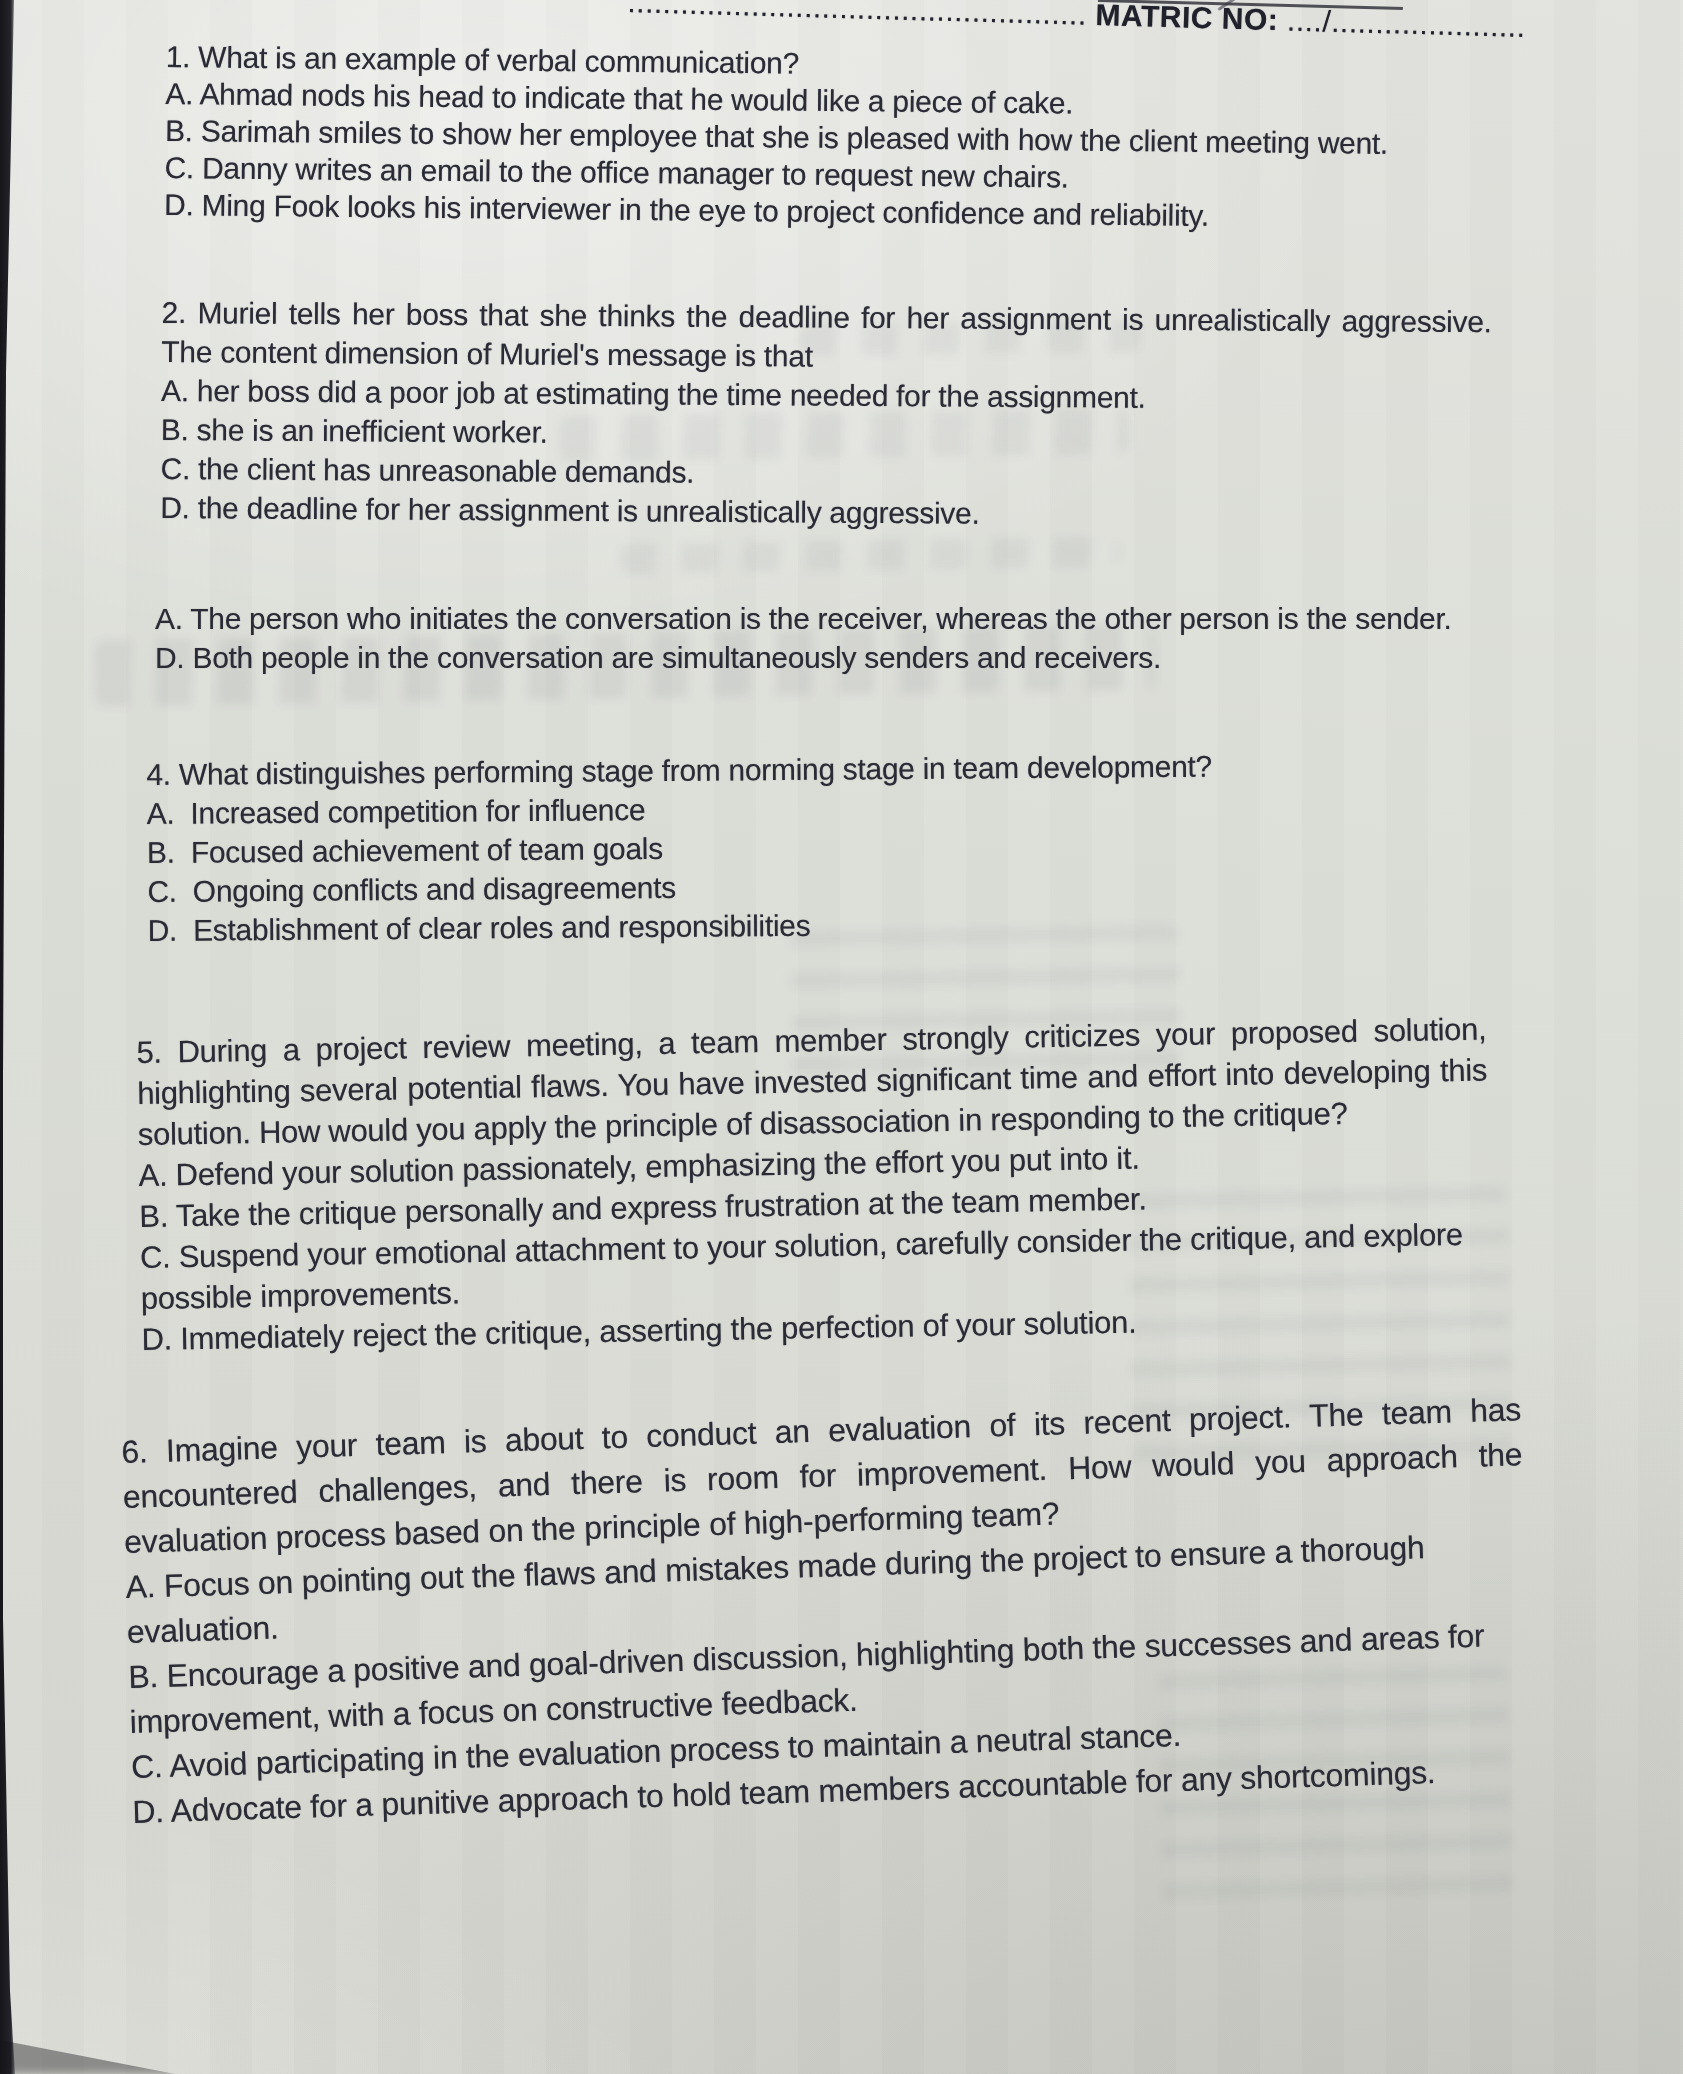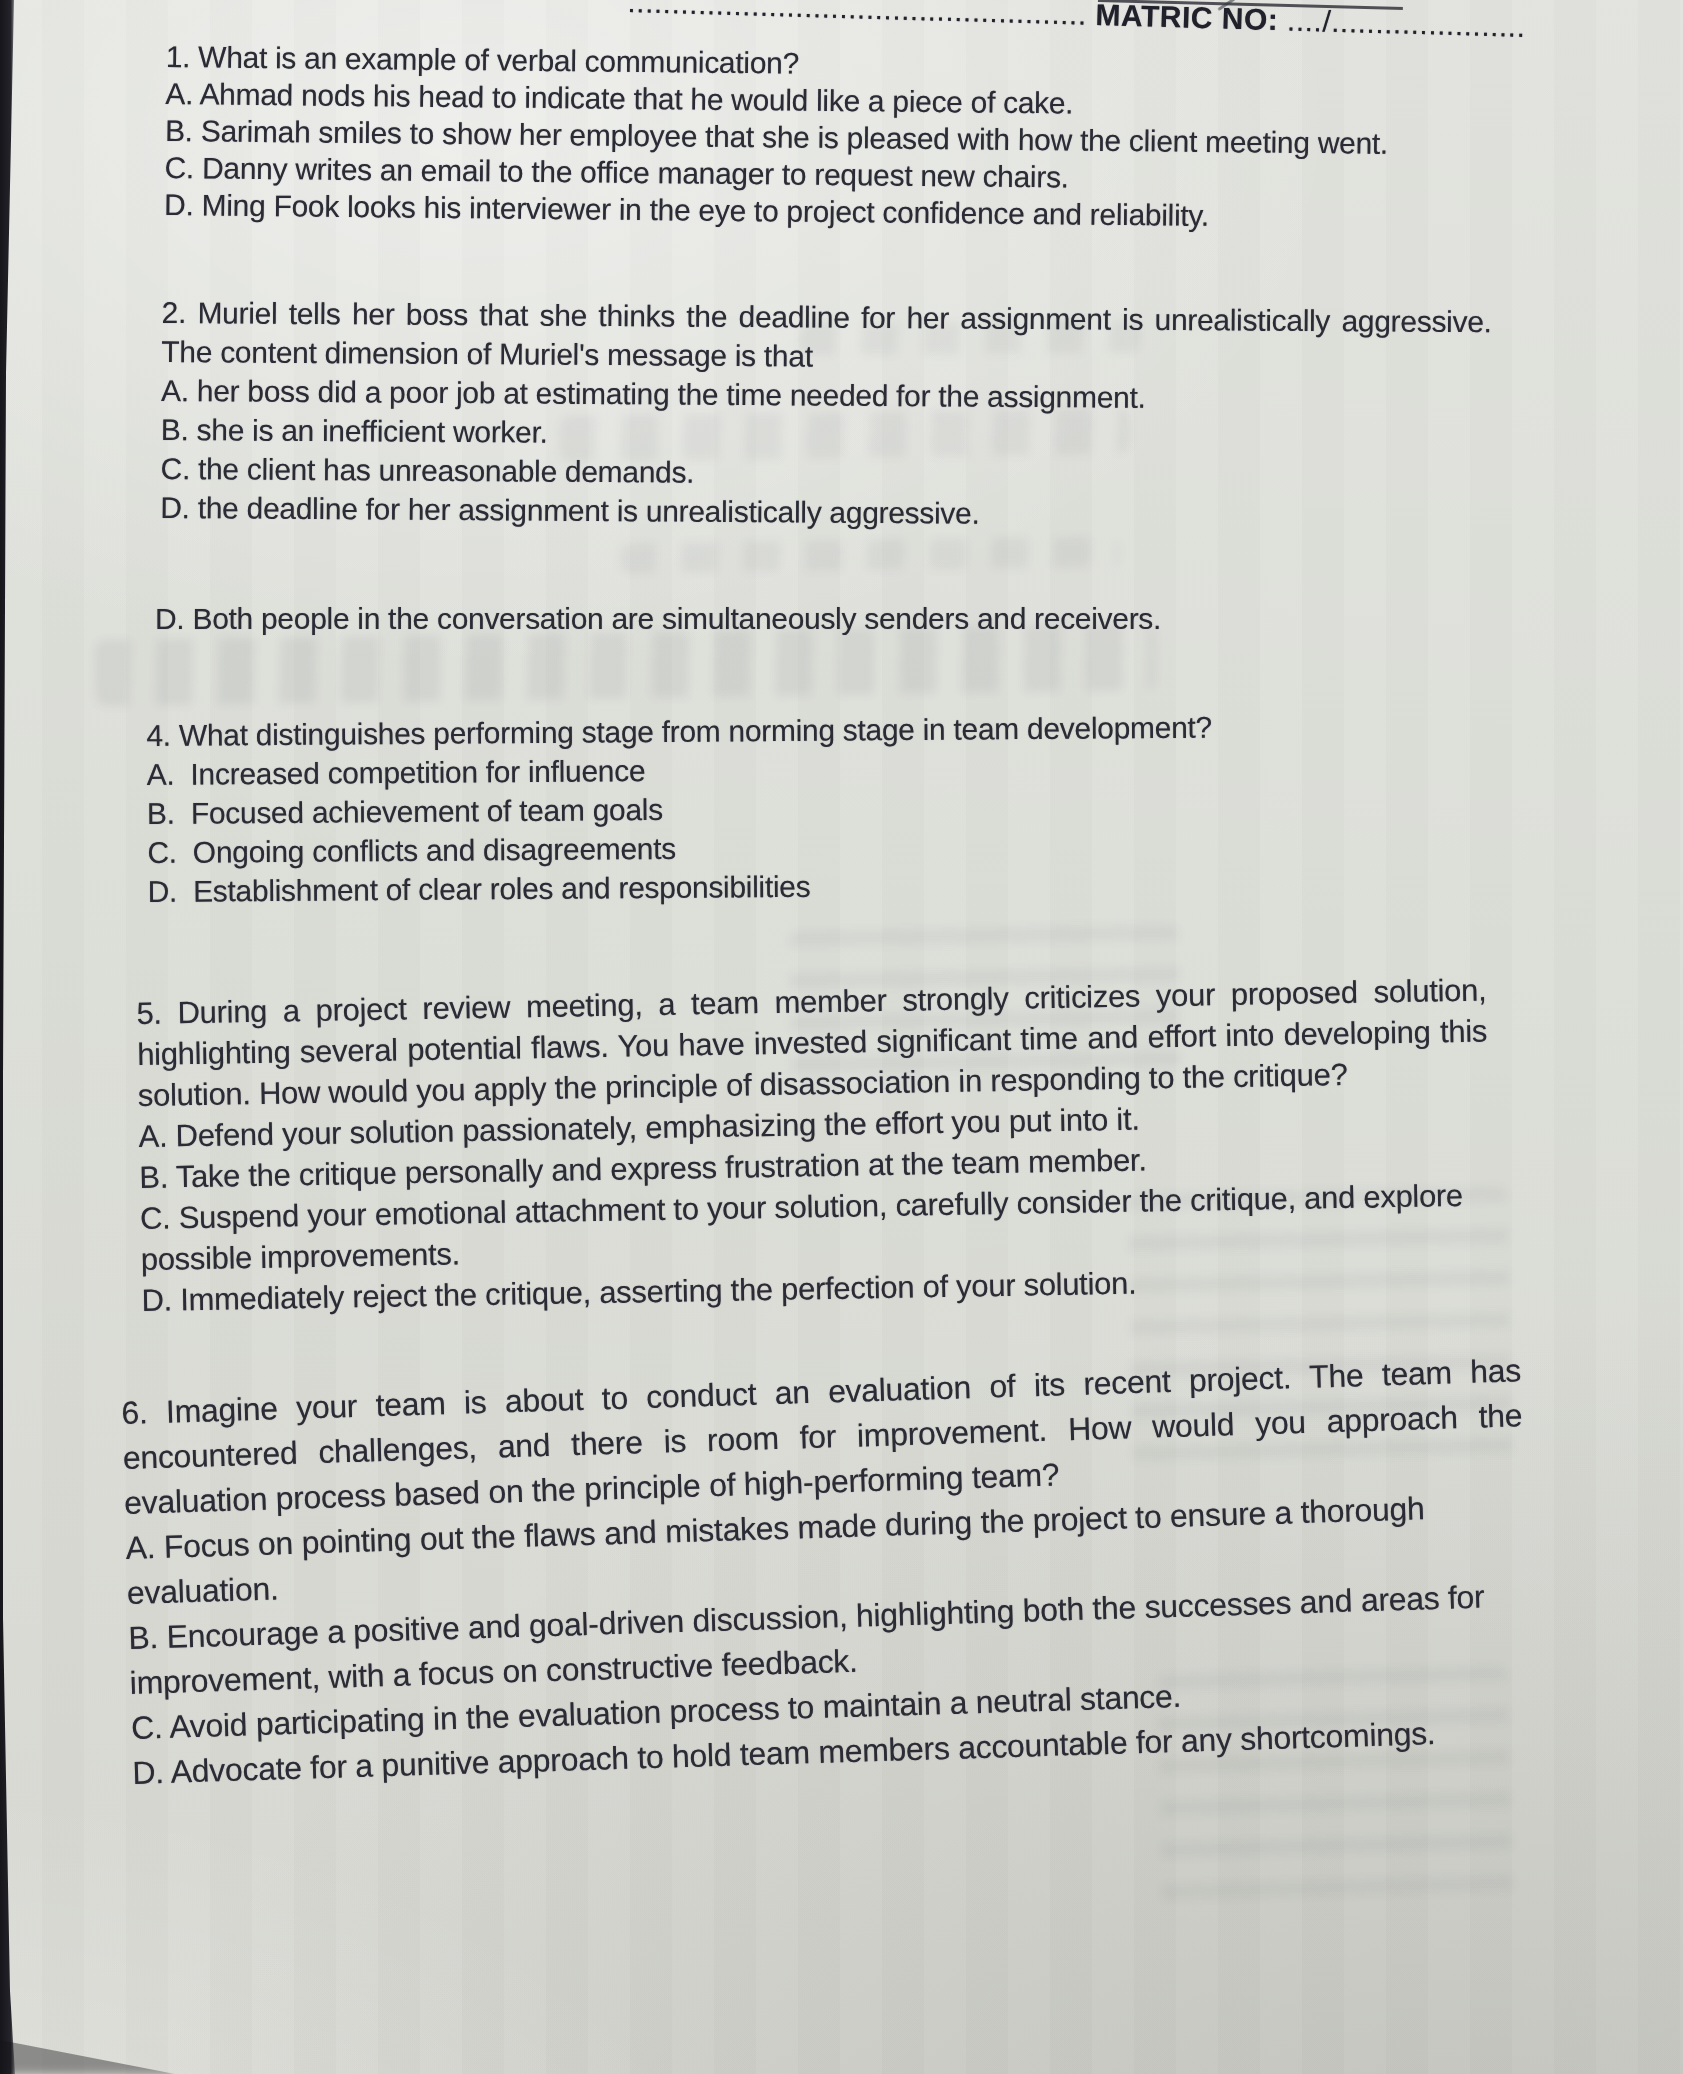--- a/index.html
+++ b/index.html
@@ -112,20 +112,21 @@
 
   <section class="q q2">
     <p class="stem just">2. Muriel tells her boss that she thinks the deadline for her assignment is unrealistically aggressive. The content dimension of Muriel's message is that</p>
     <p class="opt">A. her boss did a poor job at estimating the time needed for the assignment.</p>
     <p class="opt">B. she is an inefficient worker.</p>
     <p class="opt">C. the client has unreasonable demands.</p>
     <p class="opt">D. the deadline for her assignment is unrealistically aggressive.</p>
   </section>
 
   <section class="q q3">
+    <p class="opt wrap">A. The person who initiates the conversation is the receiver, whereas the other person is the sender.</p>
     <p class="opt">D. Both people in the conversation are simultaneously senders and receivers.</p>
   </section>
 
   <section class="q q4">
     <p class="stem">4. What distinguishes performing stage from norming stage in team development?</p>
     <p class="opt">A.  Increased competition for influence</p>
     <p class="opt">B.  Focused achievement of team goals</p>
     <p class="opt">C.  Ongoing conflicts and disagreements</p>
     <p class="opt">D.  Establishment of clear roles and responsibilities</p>
   </section>

